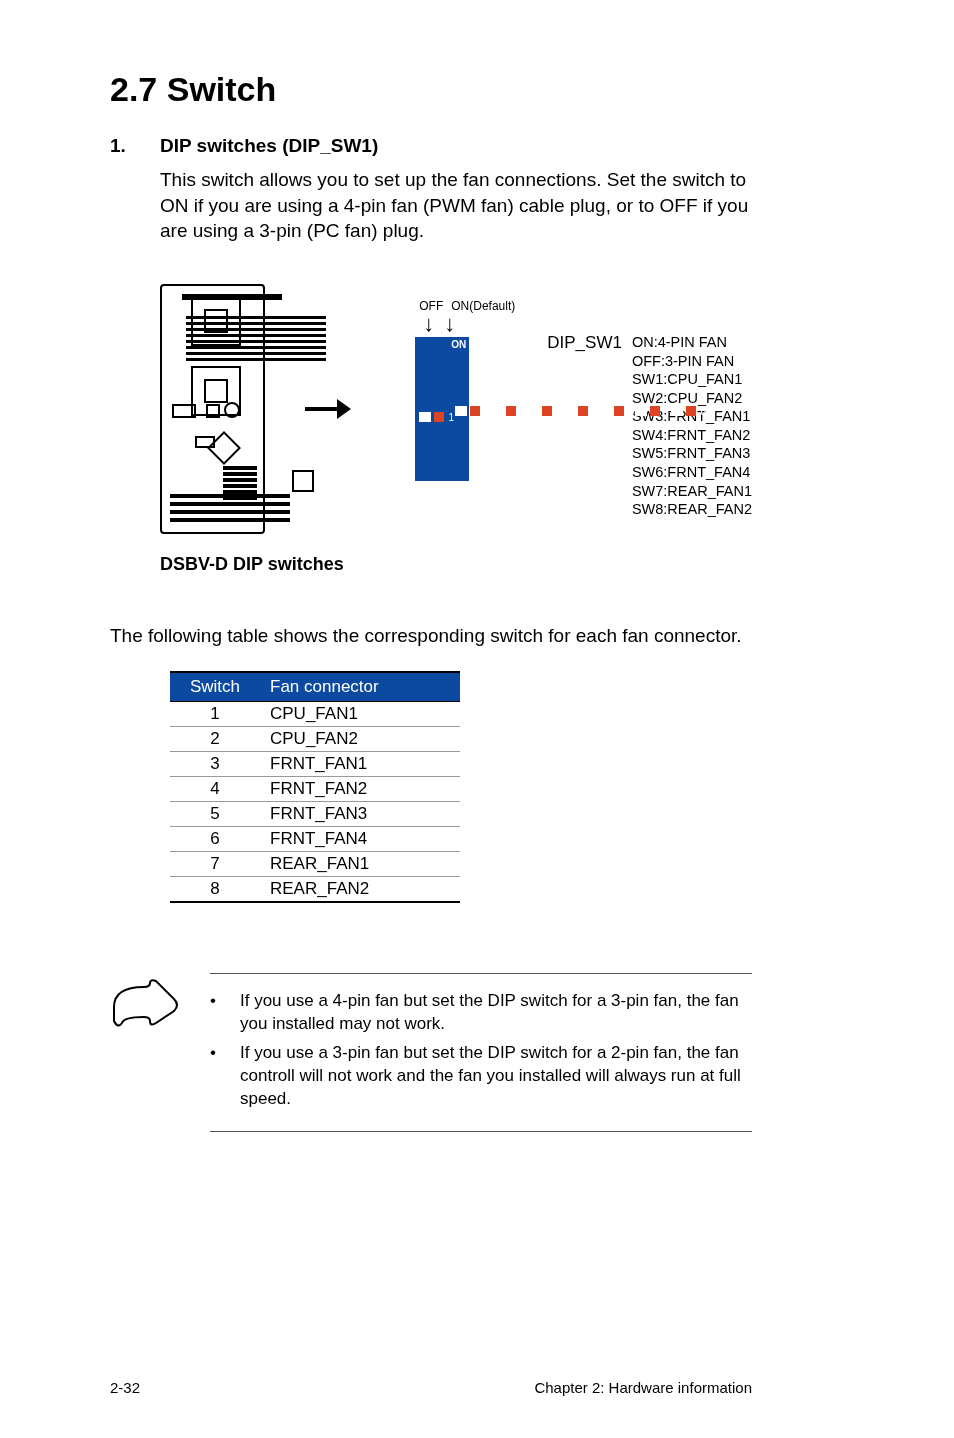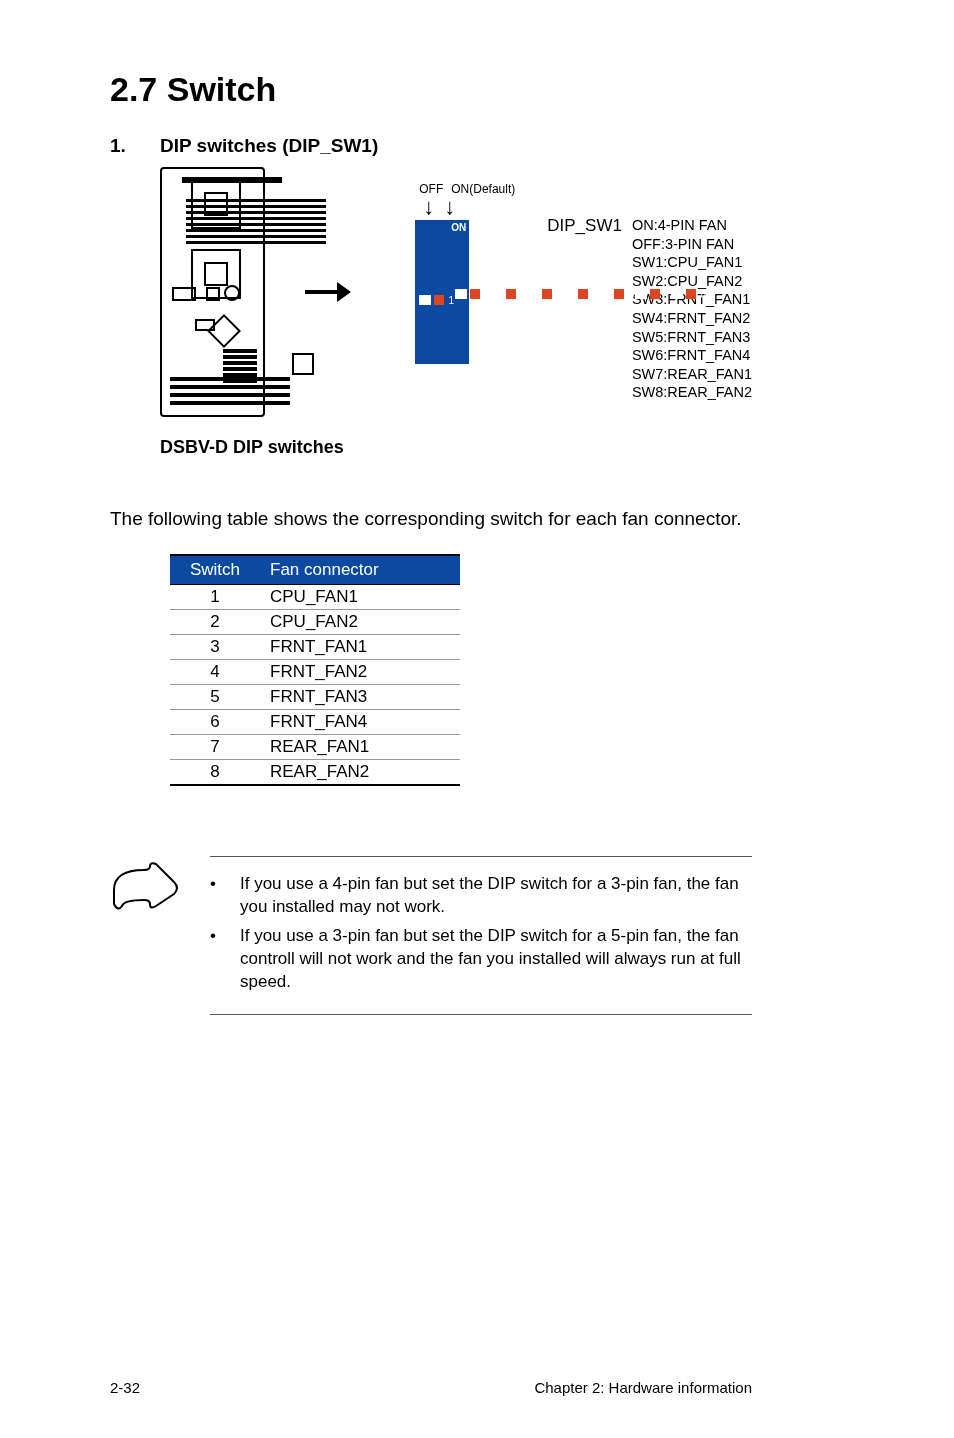--- a/index.html
+++ b/index.html
@@ -200,20 +200,21 @@
 <body>
 
 <div class="page">
 
   <h1 class="section-title">2.7    Switch</h1>
 
   <div class="item-row">
     <div class="item-num">1.</div>
     <div class="item-title">DIP switches (DIP_SW1)</div>
   </div>
+  <div class="item-body">This switch allows you to set up the fan connections. Set the switch to ON if you are using a 4-pin fan (PWM fan) cable plug, or to OFF if you are using a 3-pin (PC fan) plug.</div>
 
   <div class="diagram">
     <div class="mobo">
       <div class="top-bar"></div>
       <div class="cpu1"></div>
       <div class="cpu2"></div>
       <div class="ram">
           <div></div>
           <div></div>
           <div></div>
@@ -379,21 +380,21 @@
       </svg>
     </div>
     <div class="note-lines">
       <ul>
         <li>
             <span class="bullet">•</span>
             <span>If you use a 4-pin fan but set the DIP switch for a 3-pin fan, the fan you installed may not work.</span>
           </li>
         <li>
             <span class="bullet">•</span>
-            <span>If you use a 3-pin fan but set the DIP switch for a 5-pin fan, the fan controll will not work and the fan you installed will always run at full speed.</span>
+            <span>If you use a 3-pin fan but set the DIP switch for a 2-pin fan, the fan controll will not work and the fan you installed will always run at full speed.</span>
           </li>
       </ul>
     </div>
   </div>
 
   <div class="footer">
     <span>2-32</span>
     <span>Chapter 2: Hardware information</span>
   </div>
 

